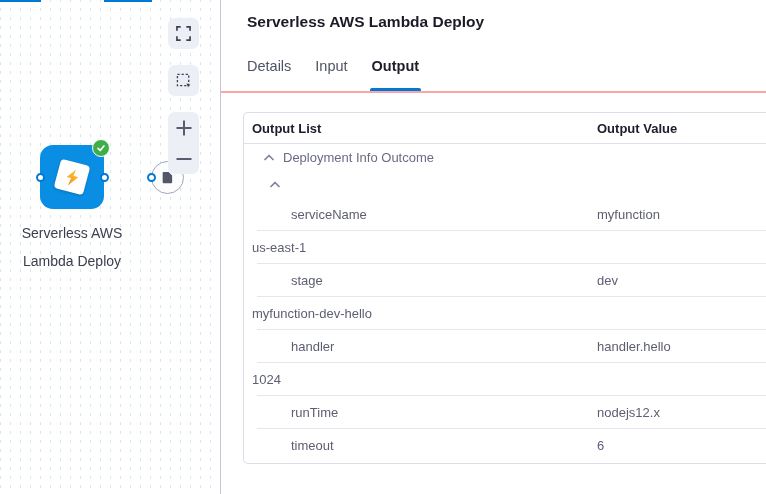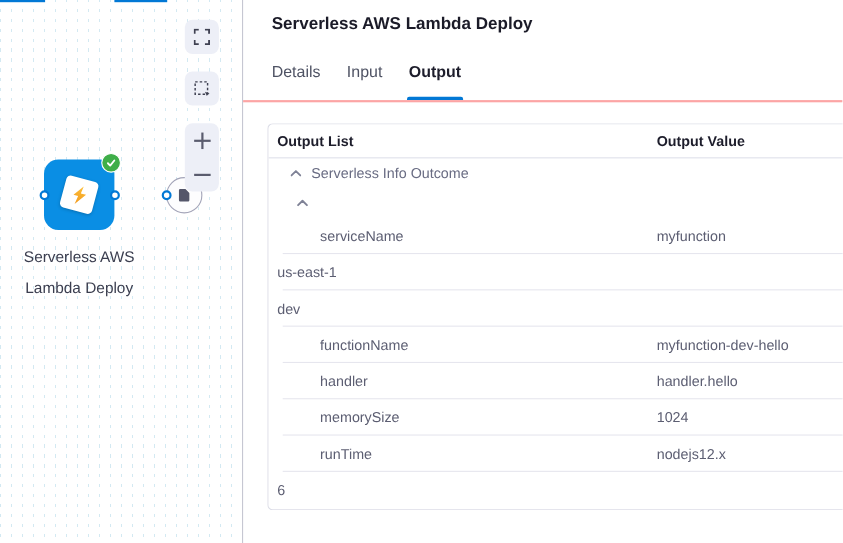--- a/index.html
+++ b/index.html
@@ -197,56 +197,56 @@
         <div>Output List</div>
         <div>Output Value</div>
       </div>
 
       <div class="group-row g1">
         <span class="chev">
           <svg width="10" height="7" viewBox="0 0 10 7">
               <polyline points="1,5.5 5,1.5 9,5.5" fill="none" stroke="#7f8296" stroke-width="1.7" stroke-linecap="round" stroke-linejoin="round"></polyline>
             </svg>
         </span>
-        <span>Serverless Info Outcome</span>
+        <span>Deployment Info Outcome</span>
       </div>
 
       <div class="group-row g2">
         <span class="chev">
           <svg width="10" height="7" viewBox="0 0 10 7">
               <polyline points="1,5.5 5,1.5 9,5.5" fill="none" stroke="#7f8296" stroke-width="1.7" stroke-linecap="round" stroke-linejoin="round"></polyline>
             </svg>
         </span>
       </div>
 
       <div class="data-row">
         <div class="k">serviceName</div>
         <div class="v">myfunction</div>
       </div>
       <div class="data-row">
         <div class="v">us-east-1</div>
       </div>
       <div class="data-row">
+        <div class="k">stage</div>
         <div class="v">dev</div>
       </div>
       <div class="data-row">
-        <div class="k">functionName</div>
         <div class="v">myfunction-dev-hello</div>
       </div>
       <div class="data-row">
         <div class="k">handler</div>
         <div class="v">handler.hello</div>
       </div>
       <div class="data-row">
-        <div class="k">memorySize</div>
         <div class="v">1024</div>
       </div>
       <div class="data-row">
         <div class="k">runTime</div>
         <div class="v">nodejs12.x</div>
       </div>
       <div class="data-row">
+        <div class="k">timeout</div>
         <div class="v">6</div>
       </div>
 
     </div>
   </div>
 </div>
 
 </body></html>

